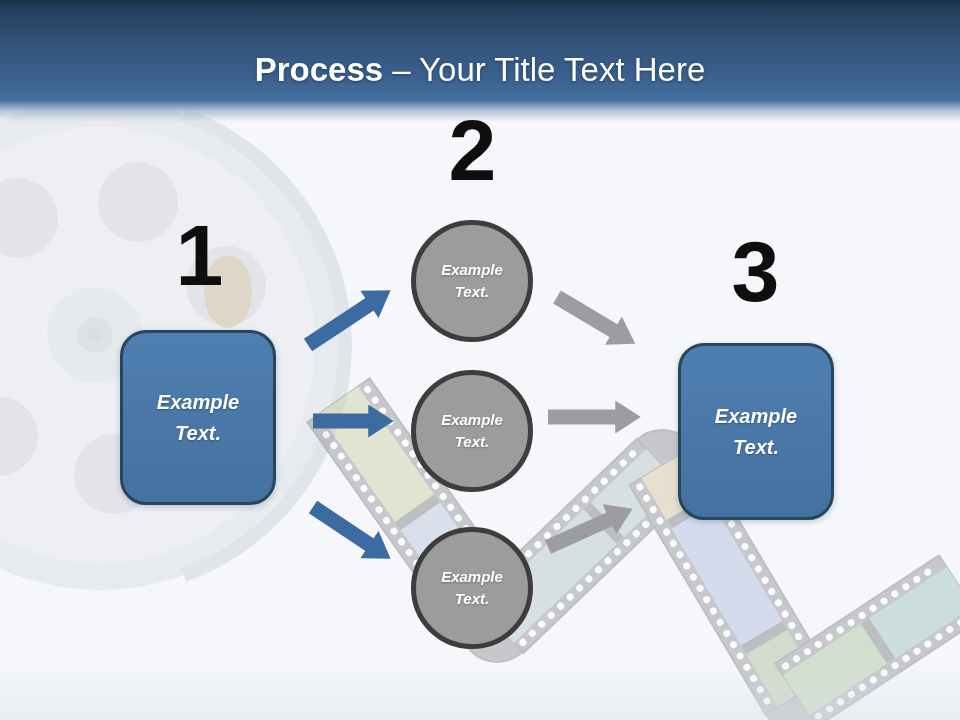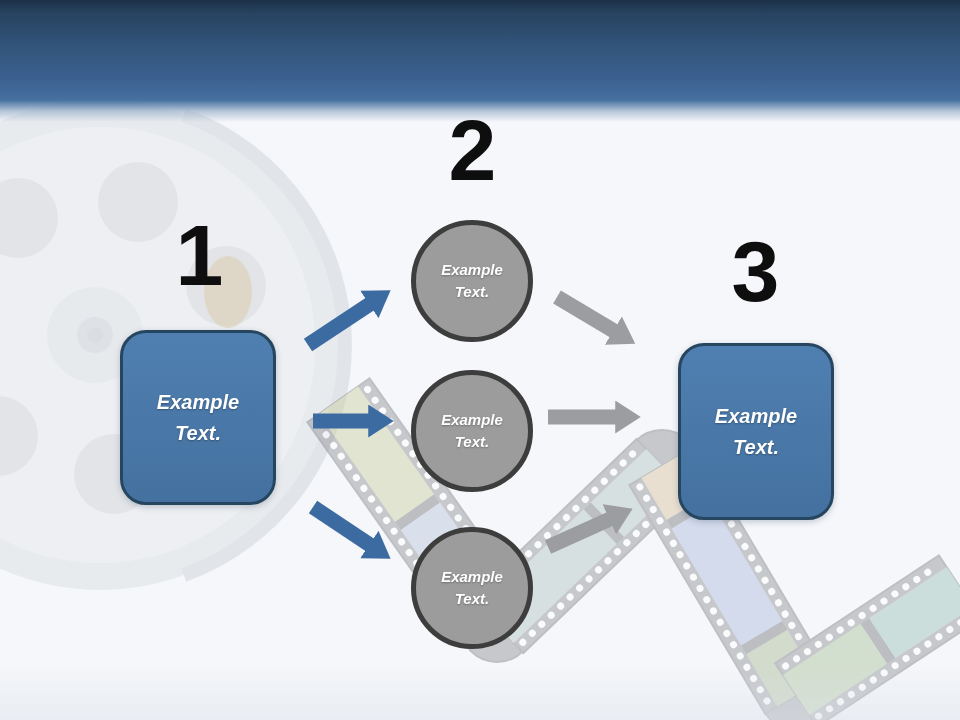--- a/index.html
+++ b/index.html
@@ -128,20 +128,23 @@
         <rect x="-98" y="-24" width="98" height="48" fill="#b0c7a2"></rect>
         <rect x="0" y="-24" width="98" height="48" fill="#a3c4bd"></rect>
         <rect x="-5" y="-24" width="10" height="48" fill="#82858b"></rect>
         <line x1="-91" y1="-30" x2="91" y2="-30" stroke="#ffffff" stroke-width="7" stroke-dasharray="0.1 13" stroke-linecap="round"></line>
         <line x1="-91" y1="30" x2="91" y2="30" stroke="#ffffff" stroke-width="7" stroke-dasharray="0.1 13" stroke-linecap="round"></line>
       </g>
     </g>
   </svg>
 
   <div id="header"></div>
+  <div id="title">
+    <span class="tb">Process</span><span class="tr">– Your Title Text Here</span>
+  </div>
 
   <svg id="arrows" width="960" height="720" viewBox="0 0 960 720">
     <defs>
       <marker id="head-blue" viewBox="0 0 2 2.2" markerWidth="2" markerHeight="2.2" refX="0.05" refY="1.1" orient="auto" markerUnits="strokeWidth">
         <path d="M0,0 L1.7,1.1 L0,2.2 Z" fill="#3c6ba2"></path>
       </marker>
       <marker id="head-gray" viewBox="0 0 2 2.2" markerWidth="2" markerHeight="2.2" refX="0.05" refY="1.1" orient="auto" markerUnits="strokeWidth">
         <path d="M0,0 L1.7,1.1 L0,2.2 Z" fill="#9b9da0"></path>
       </marker>
     </defs>

